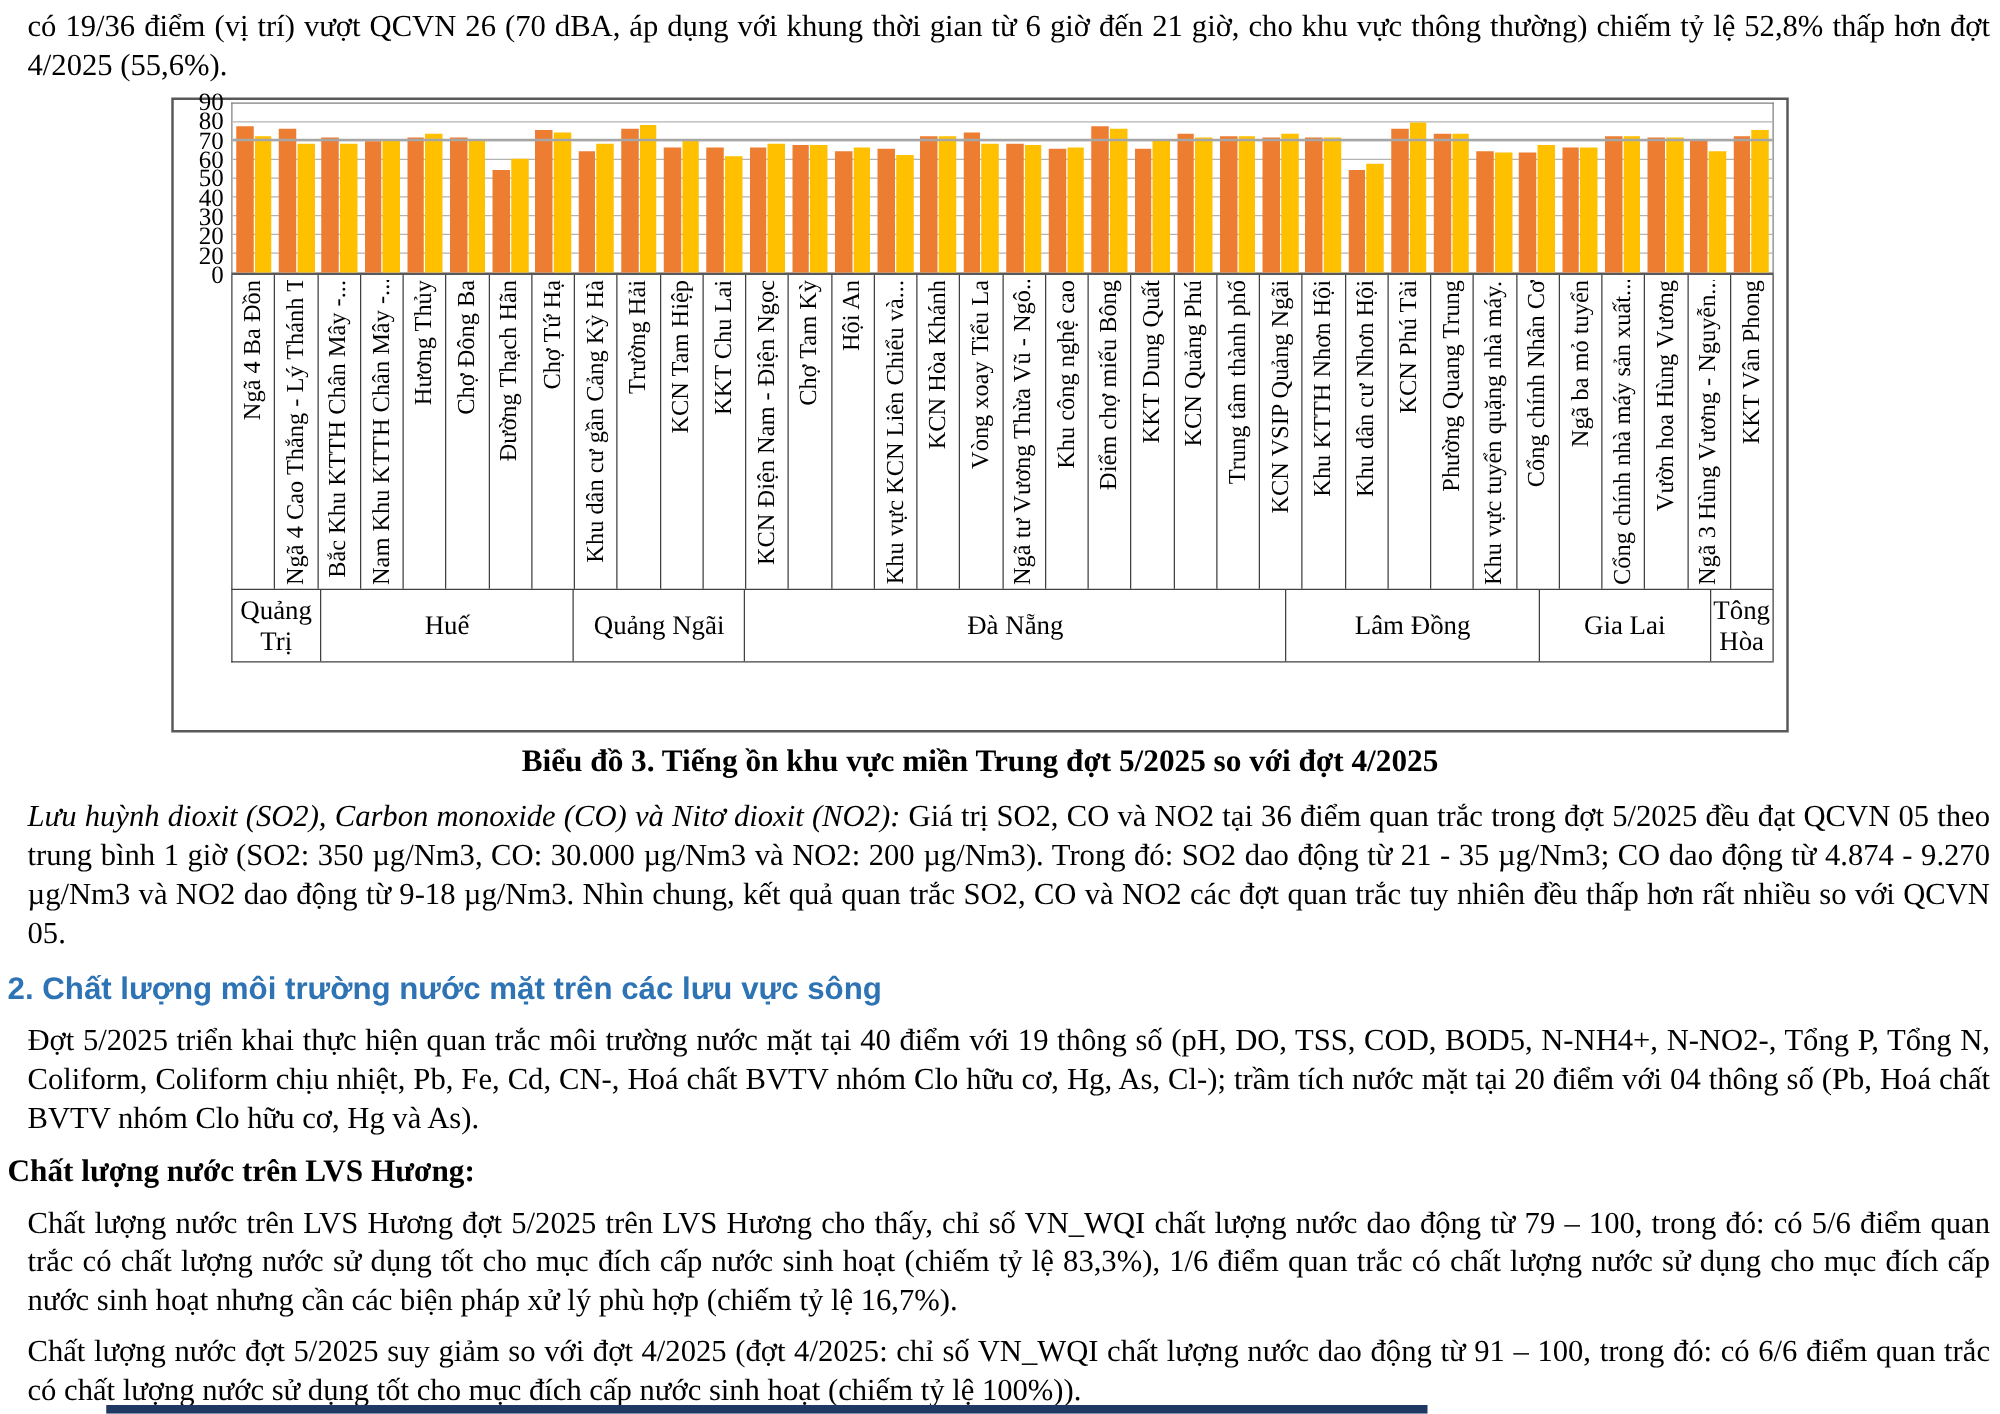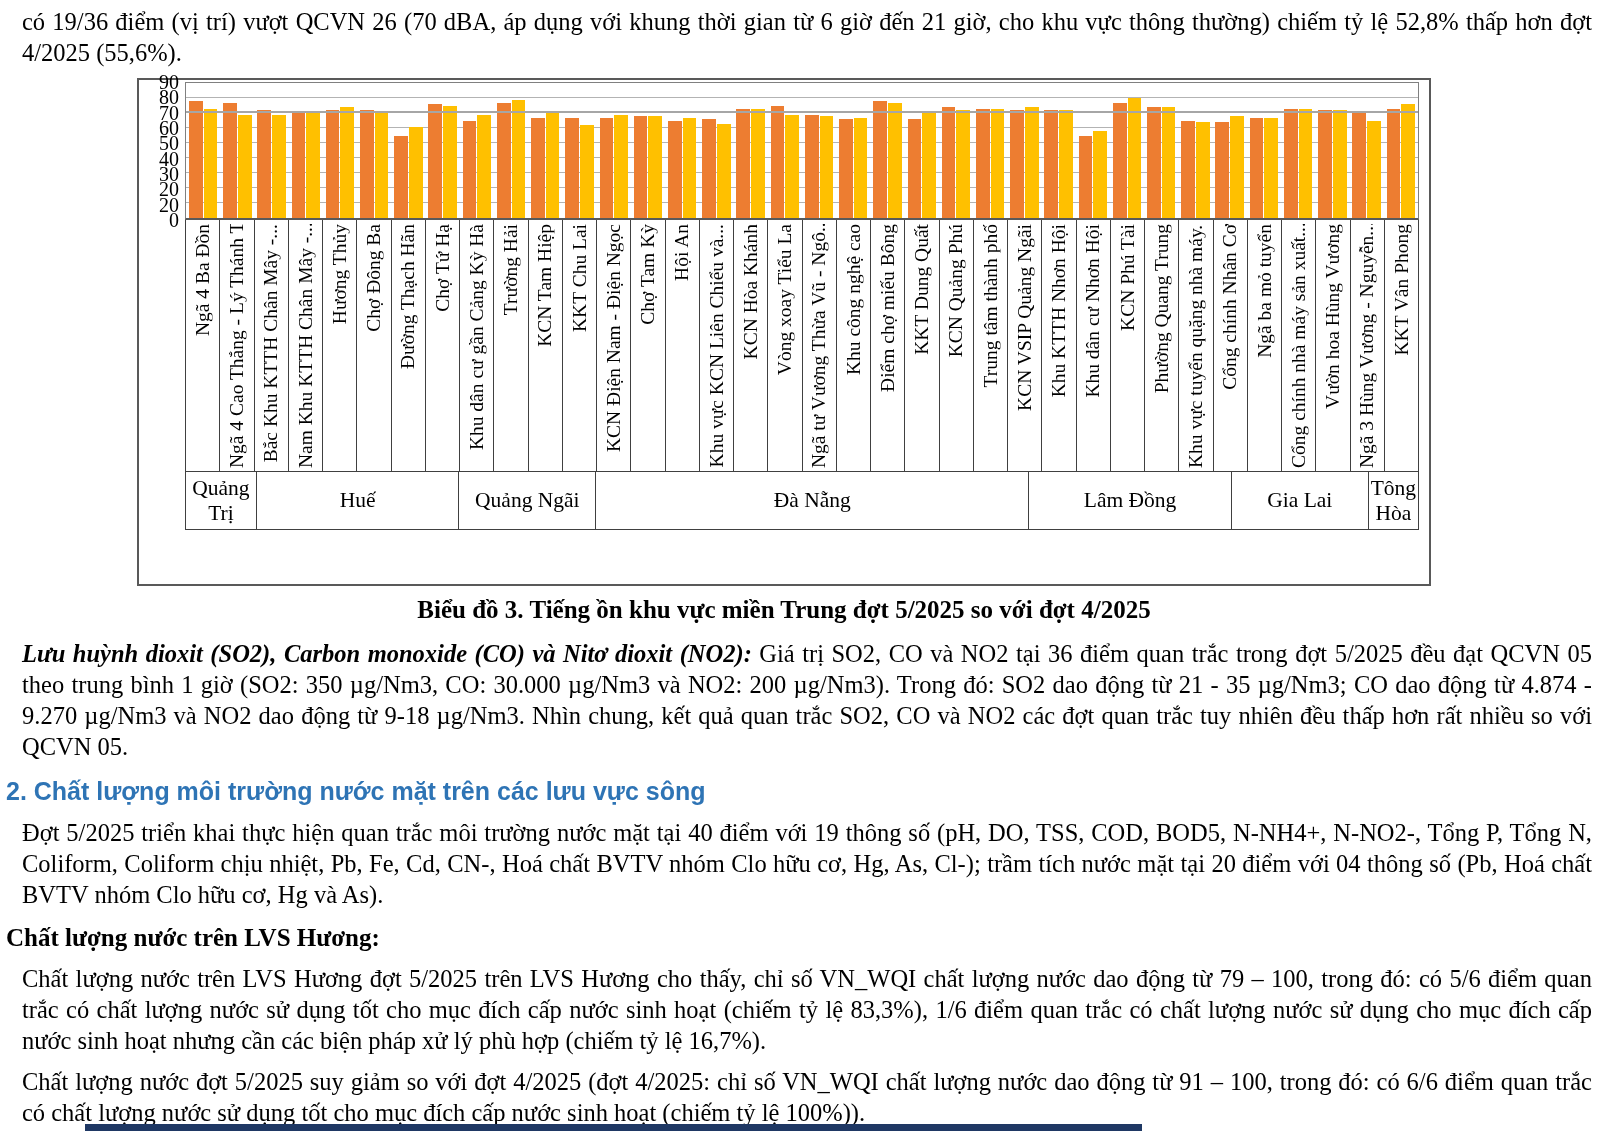--- a/index.html
+++ b/index.html
@@ -6,21 +6,21 @@
   html,body { margin:0; padding:0; background:#ffffff; }
   body {
     width:1600px; height:1131px; overflow:hidden; position:relative;
     font-family:"Liberation Serif","DejaVu Serif",serif;
     color:#000;
   }
   .para {
     font-size:24.5px; line-height:31px; text-align:justify;
     padding:0 8px 0 22px; margin:0 0 10px 0;
   }
-  .para .lead-bi { font-weight:bold; font-style:italic; }
+  .para .lead-bi { font-weight:normal; font-style:italic; }
   .section-heading {
     font-size:25px; line-height:31px; font-weight:bold; color:#2E74B5;
     font-family:"Liberation Sans","DejaVu Sans",sans-serif;
     padding:0 6px; margin:14px 0 10px 0;
   }
   .sub-heading {
     font-size:25px; line-height:31px; font-weight:bold;
     padding:0 6px; margin:12px 0 10px 0;
   }
   

